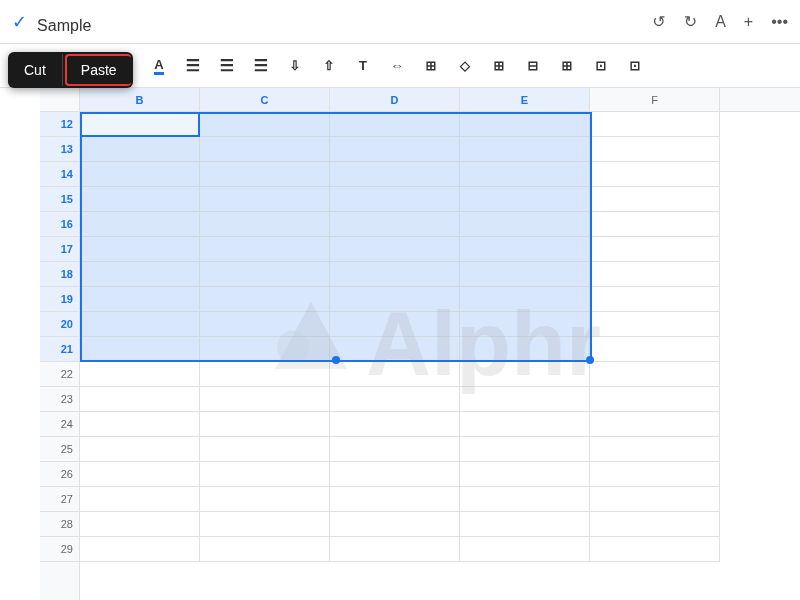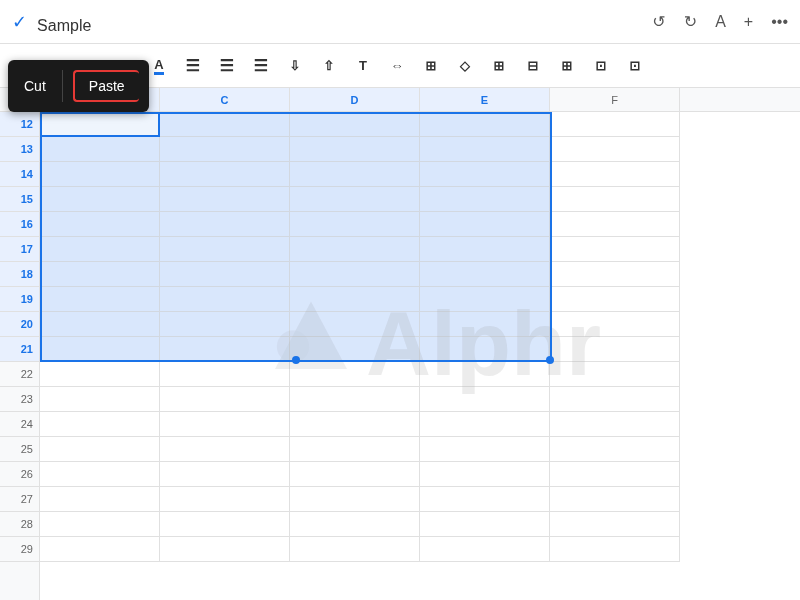--- a/index.html
+++ b/index.html
@@ -65,21 +65,21 @@
       font-size: 13px;
       color: #333;
       font-weight: bold;
     }
     .fmt-underline { text-decoration: underline; }
     .fmt-strike { text-decoration: line-through; }
 
     
     .context-menu {
       position: absolute;
-      top: 16px;
+      top: 8px;
       left: 8px;
       display: flex;
       align-items: center;
       background: #1a1a1a;
       border-radius: 6px;
       overflow: hidden;
       z-index: 100;
       box-shadow: 0 2px 8px rgba(0,0,0,0.4);
     }
     .ctx-item {
@@ -87,21 +87,21 @@
       color: #fff;
       font-size: 14px;
       font-weight: 500;
       cursor: pointer;
       border-right: 1px solid #444;
     }
     .ctx-item:last-child { border-right: none; }
     .ctx-paste {
       border: 2px solid #e53935;
       border-radius: 4px;
-      margin: 10px;
+      margin: 2px;
       padding: 6px 14px;
     }
 
     
     .sheet-container {
       position: relative;
       overflow: hidden;
       height: calc(600px - 88px);
       background: #fff;
     }
@@ -132,20 +132,21 @@
       display: flex;
       height: 100%;
     }
 
     
     .row-numbers {
       width: 40px;
       flex-shrink: 0;
       border-right: 1px solid #e0e0e0;
       background: #f8f9fa;
+      margin-left: 40px;
     }
     .row-num-header {
       height: 24px;
       border-bottom: 1px solid #e0e0e0;
     }
     .row-num-cell {
       height: 25px;
       display: flex;
       align-items: center;
       justify-content: flex-end;

